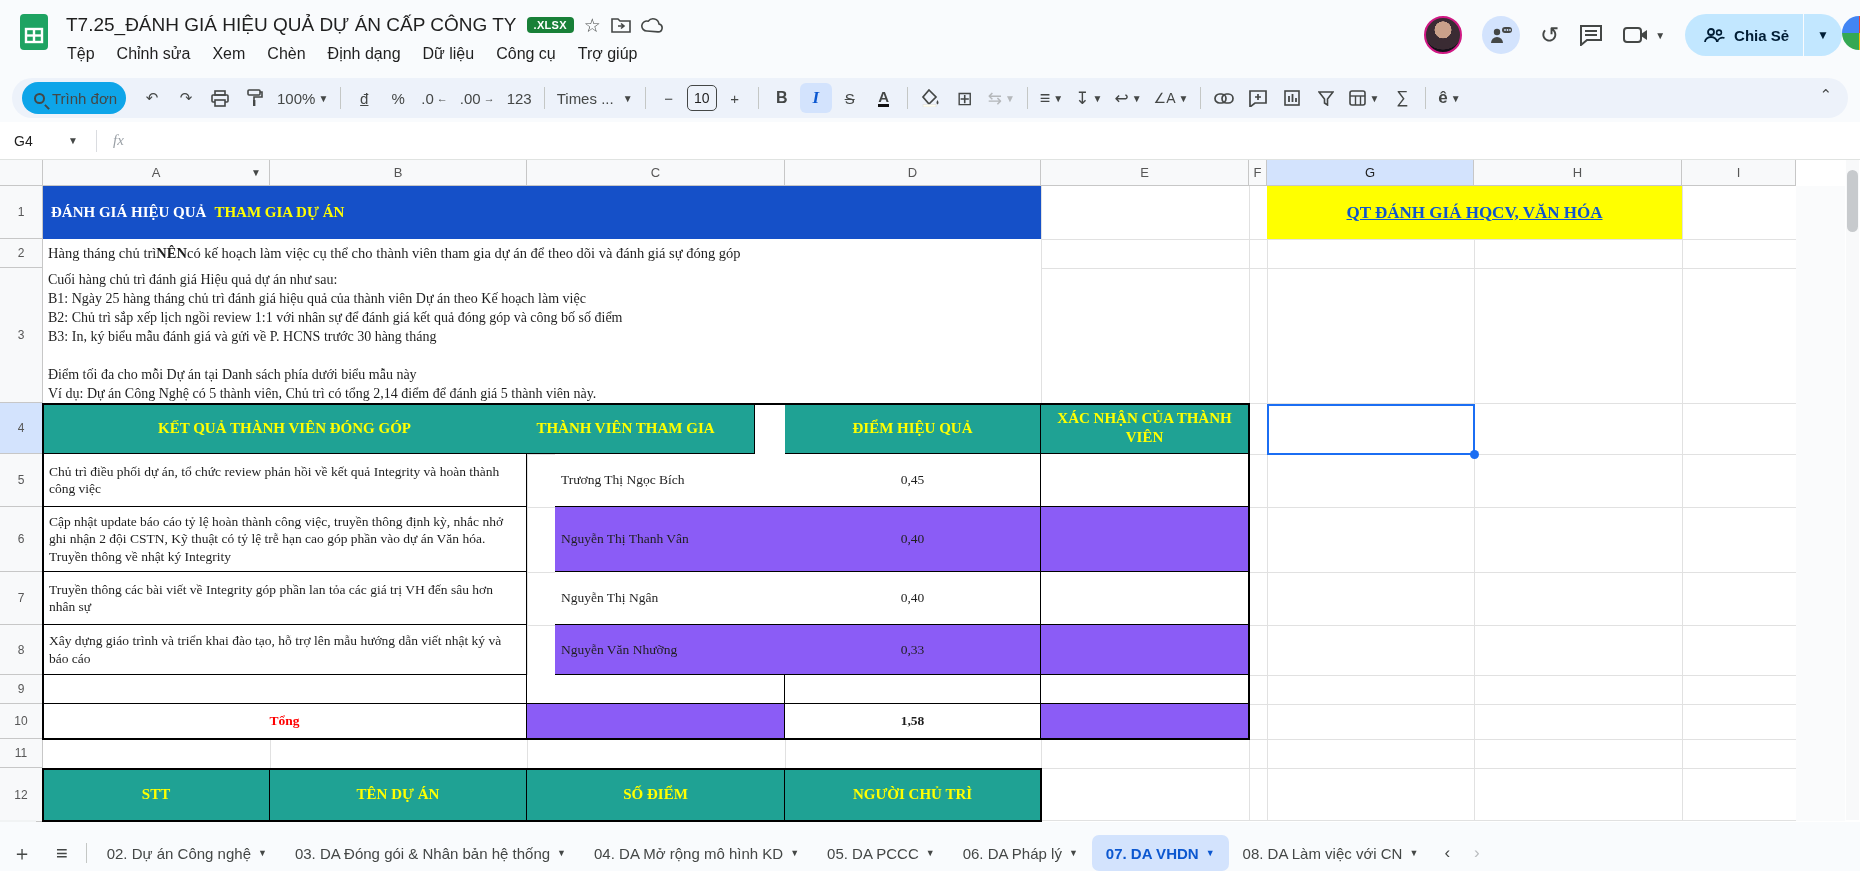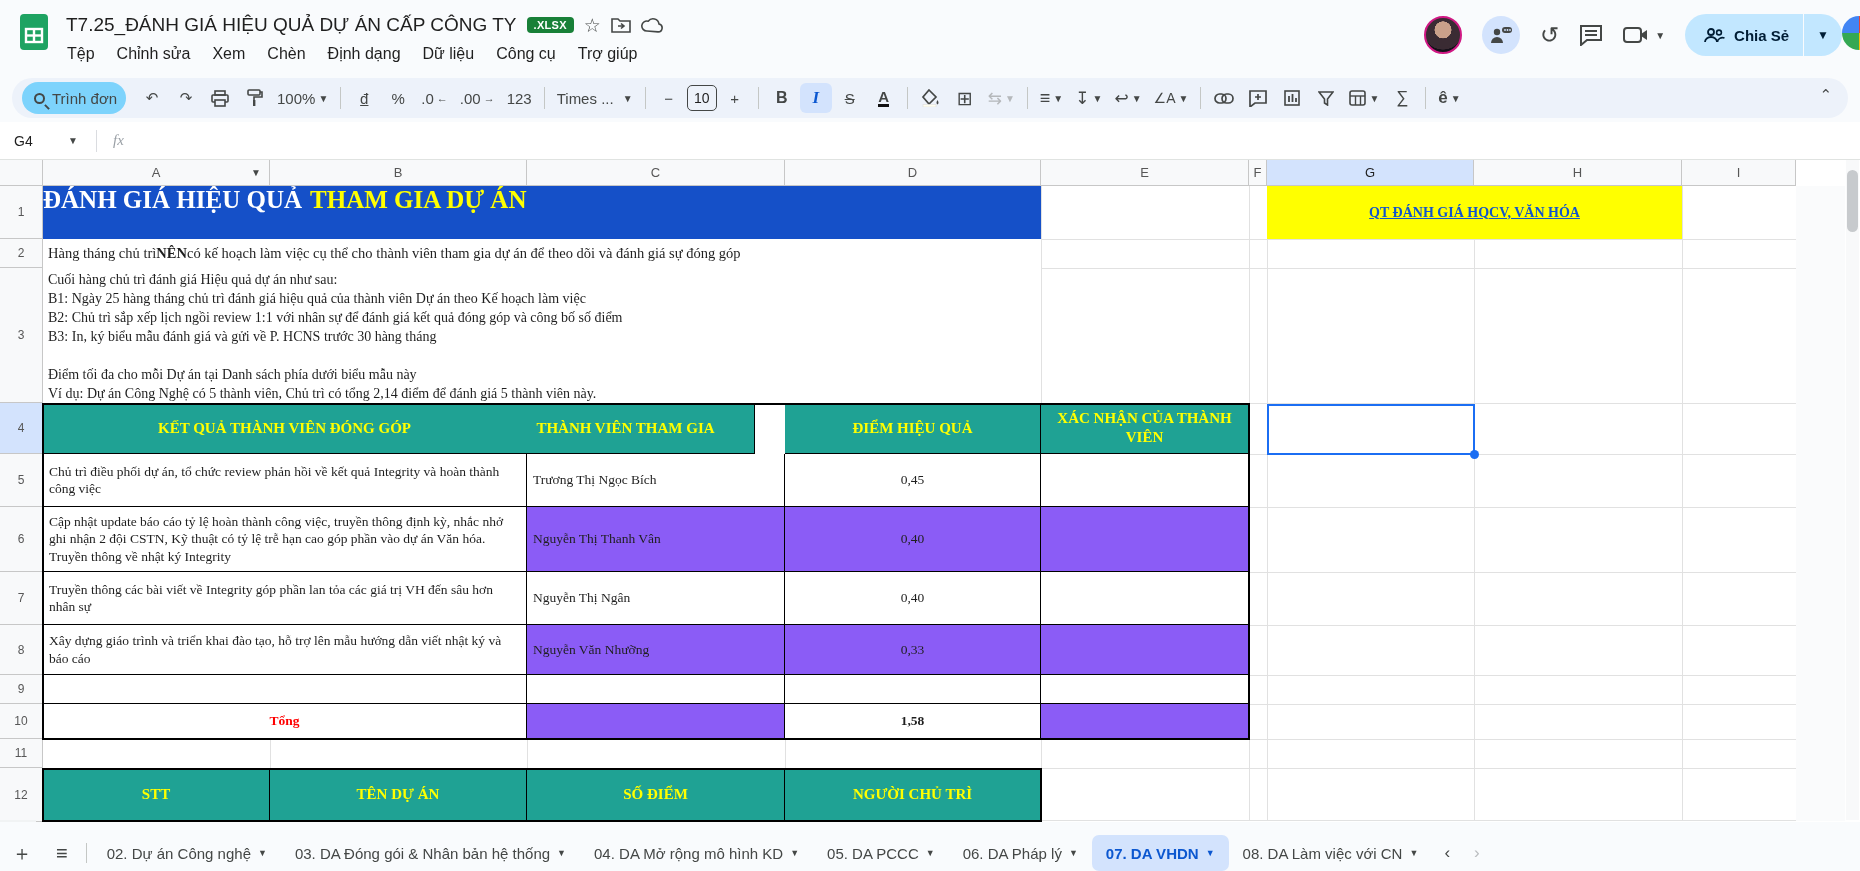--- a/index.html
+++ b/index.html
@@ -30,21 +30,21 @@
 
   
   #toolbar { position:absolute; left:12px; top:78px; width:1836px; height:40px; background:#edf2fa;
     border-radius:22px; display:flex; align-items:center; padding:0 10px; gap:2px; }
   .tbtn { min-width:32px; height:30px; padding:0 5px; display:flex; align-items:center; justify-content:center;
     gap:3px; border-radius:6px; color:#444746; font-size:15px; cursor:pointer; white-space:nowrap; }
   .tbtn.active { background:#d3e3fd; color:#0b57d0; }
   .tbtn.disabled { color:#b5b8bb; }
   .sep { width:1px; height:22px; background:#c4c7c5; margin:0 5px; flex:0 0 auto; }
   .caret { font-size:10px; color:#444746; }
-  #search-pill { display:flex; align-items:center; gap:7px; background:#7dd3fc; border-radius:16px;
+  #search-pill { display:flex; align-items:center; gap:7px; background:#0ea5e9; border-radius:16px;
     height:32px; padding:0 12px; width:104px; overflow:hidden; margin-right:8px; }
   #search-pill span.txt { font-size:15px; color:#444746; white-space:nowrap; }
   .mag { width:11px; height:11px; border:2px solid #444746; border-radius:50%; position:relative; flex:0 0 auto; }
   .mag::after { content:""; position:absolute; width:2px; height:6px; background:#444746;
     transform:rotate(-45deg); left:10px; top:9px; }
   #fontsize-box { width:30px; height:26px; border:1px solid #444746; border-radius:5px; text-align:center;
     font-size:14px; line-height:24px; color:#1f1f1f; background:transparent; }
   .b-glyph { font-weight:bold; font-size:16px; }
   .i-glyph { font-style:italic; font-family:"Liberation Serif",serif; font-size:17px; font-weight:bold; }
   .s-glyph { text-decoration:line-through; font-size:15px; }
@@ -69,37 +69,37 @@
   .rowhdr { position:absolute; left:0; width:43px; background:#f8f9fa; border-right:1px solid #c7c7c7;
     border-bottom:1px solid #c7c7c7; font-size:12px; color:#575757; display:flex; align-items:center; justify-content:center; }
   .rowhdr.sel { background:#d3e3fd; }
   .vgl { position:absolute; width:1px; top:26px; height:635px; background:#e1e1e1; }
   .hgl { position:absolute; left:43px; width:1753px; height:1px; background:#e1e1e1; }
   #right-fill { position:absolute; left:1796px; top:26px; width:49px; height:635px; background:#fafbfc; }
 
   
   .serif { font-family:"Liberation Serif", serif; }
   #banner-blue { position:absolute; left:43px; top:26px; width:998px; height:53px; background:#1550c8;
-    color:#fff; font-weight:bold; font-size:25px; display:flex; align-items:flex-start; padding-left:0; gap:8px; }
+    color:#fff; font-weight:bold; font-size:15px; display:flex; align-items:center; padding-left:8px; gap:8px; }
   #banner-blue .yl { color:#ffff00; }
   #banner-yellow { position:absolute; left:1267px; top:26px; width:415px; height:53px; background:#ffff00;
     display:flex; align-items:center; justify-content:center; }
-  #banner-yellow span { color:#1155cc; font-weight:bold; font-size:14px; text-decoration:underline; }
+  #banner-yellow span { color:#1155cc; font-weight:bold; font-size:17px; text-decoration:underline; }
   #note2 { position:absolute; left:43px; top:79px; width:998px; height:29px; background:#fff;
     font-size:14.5px; display:flex; align-items:center; padding-left:5px; white-space:nowrap; }
   #note3 { position:absolute; left:43px; top:108px; width:998px; height:135px; background:#fff;
     font-size:14px; line-height:19px; padding:2px 0 0 5px; }
 
   
   .tcell { position:absolute; border-right:1px solid #000; border-bottom:1px solid #000; background:#fff;
     font-size:13.5px; display:flex; align-items:center; }
   .tcell.hdr { background:#1fa294; color:#ffff00; font-weight:bold; font-size:15px; justify-content:center;
     text-align:center; line-height:1.25; }
   .tcell.desc { padding:2px 6px; line-height:1.28; }
-  .tcell.name { padding:2px 6px; }
+  .tcell.name { padding:2px 6px;margin-left:28px; }
   .tcell.score { justify-content:center; }
   .tcell.mint { background:#8b5cf6; }
   #tbl-outline { position:absolute; left:42px; top:243px; width:1208px; height:337px; border:2px solid #000; pointer-events:none; }
   #tbl2-outline { position:absolute; left:42px; top:608px; width:1000px; height:54px; border:2px solid #000; pointer-events:none; }
   .total-label { color:#fe0000; font-weight:bold; justify-content:center; }
   .bold { font-weight:bold; }
 
   
   #sel-cell { position:absolute; left:1267px; top:244px; width:208px; height:51px; border:2px solid #1b6ef3; }
   #sel-handle { position:absolute; left:1470px; top:290px; width:9px; height:9px; border-radius:50%; background:#1b6ef3; }

